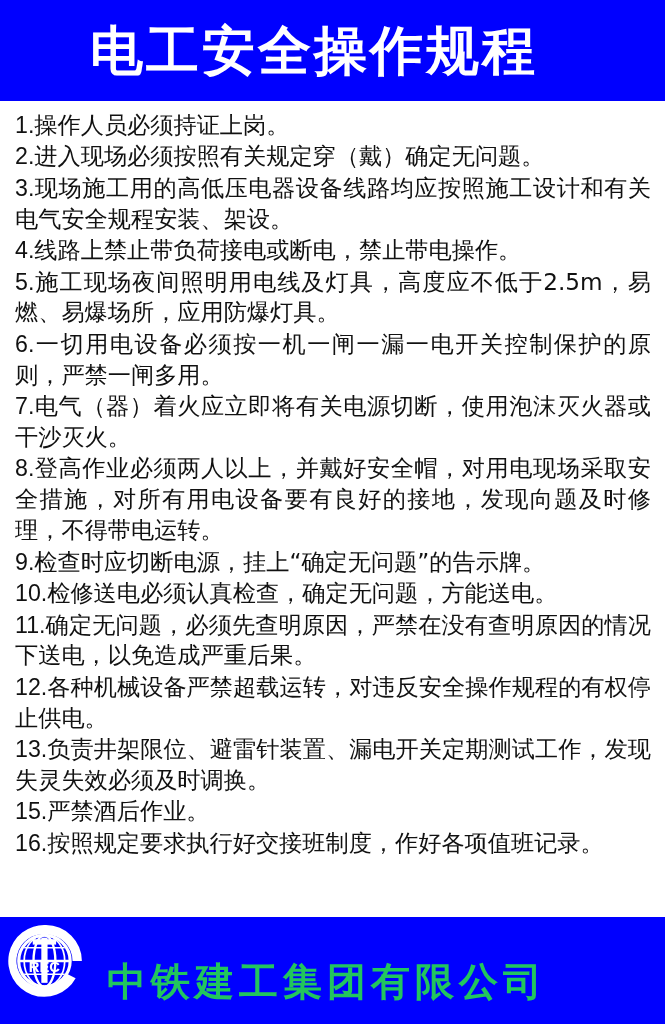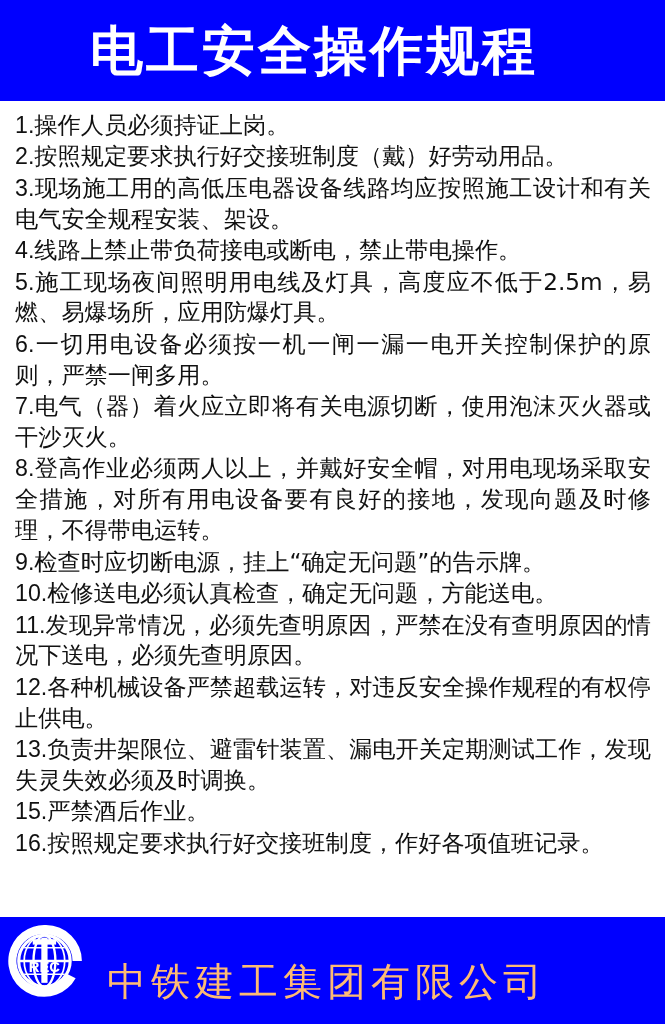--- a/index.html
+++ b/index.html
@@ -86,52 +86,52 @@
     align-items: center;
     justify-content: center;
   }
   .logo {
     width: 78px;
     height: 78px;
     flex: 0 0 auto;
     margin-right: 22px;
   }
   .footer-company {
-    color: #fdba74;
+    color: #22c55e;
     font-size: 39px;
-    font-weight: normal;
+    font-weight: bold;
     letter-spacing: 5px;
     line-height: 1;
     white-space: nowrap;
     font-family: "DejaVu Sans", "Liberation Sans", sans-serif;
     margin-top: 40px;
   }
 </style>
 </head>
 <body>
 
 <div class="poster">
 
   <div class="header">
     <div class="header-title">电工安全操作规程</div>
   </div>
 
   <div class="body-panel">
     <ol class="rules" id="rules-list">
         <li class="rule"><span class="rule-num">1.</span><span>操作人员必须持证上岗。</span></li>
-        <li class="rule"><span class="rule-num">2.</span><span>按照规定要求执行好交接班制度（戴）好劳动用品。</span></li>
+        <li class="rule"><span class="rule-num">2.</span><span>进入现场必须按照有关规定穿（戴）确定无问题。</span></li>
         <li class="rule"><span class="rule-num">3.</span><span>现场施工用的高低压电器设备线路均应按照施工设计和有关电气安全规程安装、架设。</span></li>
         <li class="rule"><span class="rule-num">4.</span><span>线路上禁止带负荷接电或断电，禁止带电操作。</span></li>
         <li class="rule"><span class="rule-num">5.</span><span>施工现场夜间照明用电线及灯具，高度应不低于2.5m，易燃、易爆场所，应用防爆灯具。</span></li>
         <li class="rule"><span class="rule-num">6.</span><span>一切用电设备必须按一机一闸一漏一电开关控制保护的原则，严禁一闸多用。</span></li>
         <li class="rule"><span class="rule-num">7.</span><span>电气（器）着火应立即将有关电源切断，使用泡沫灭火器或干沙灭火。</span></li>
         <li class="rule"><span class="rule-num">8.</span><span>登高作业必须两人以上，并戴好安全帽，对用电现场采取安全措施，对所有用电设备要有良好的接地，发现向题及时修理，不得带电运转。</span></li>
         <li class="rule"><span class="rule-num">9.</span><span>检查时应切断电源，挂上“确定无问题”的告示牌。</span></li>
         <li class="rule"><span class="rule-num">10.</span><span>检修送电必须认真检查，确定无问题，方能送电。</span></li>
-        <li class="rule"><span class="rule-num">11.</span><span>发现异常情况，必须先查明原因，严禁在没有查明原因的情况下送电，必须先查明原因。</span></li>
+        <li class="rule"><span class="rule-num">11.</span><span>确定无问题，必须先查明原因，严禁在没有查明原因的情况下送电，以免造成严重后果。</span></li>
         <li class="rule"><span class="rule-num">12.</span><span>各种机械设备严禁超载运转，对违反安全操作规程的有权停止供电。</span></li>
         <li class="rule"><span class="rule-num">13.</span><span>负责井架限位、避雷针装置、漏电开关定期测试工作，发现失灵失效必须及时调换。</span></li>
         <li class="rule"><span class="rule-num">15.</span><span>严禁酒后作业。</span></li>
         <li class="rule"><span class="rule-num">16.</span><span>按照规定要求执行好交接班制度，作好各项值班记录。</span></li>
       </ol>
   </div>
 
   <div class="footer">
     <div class="footer-row">
       <span class="logo">

